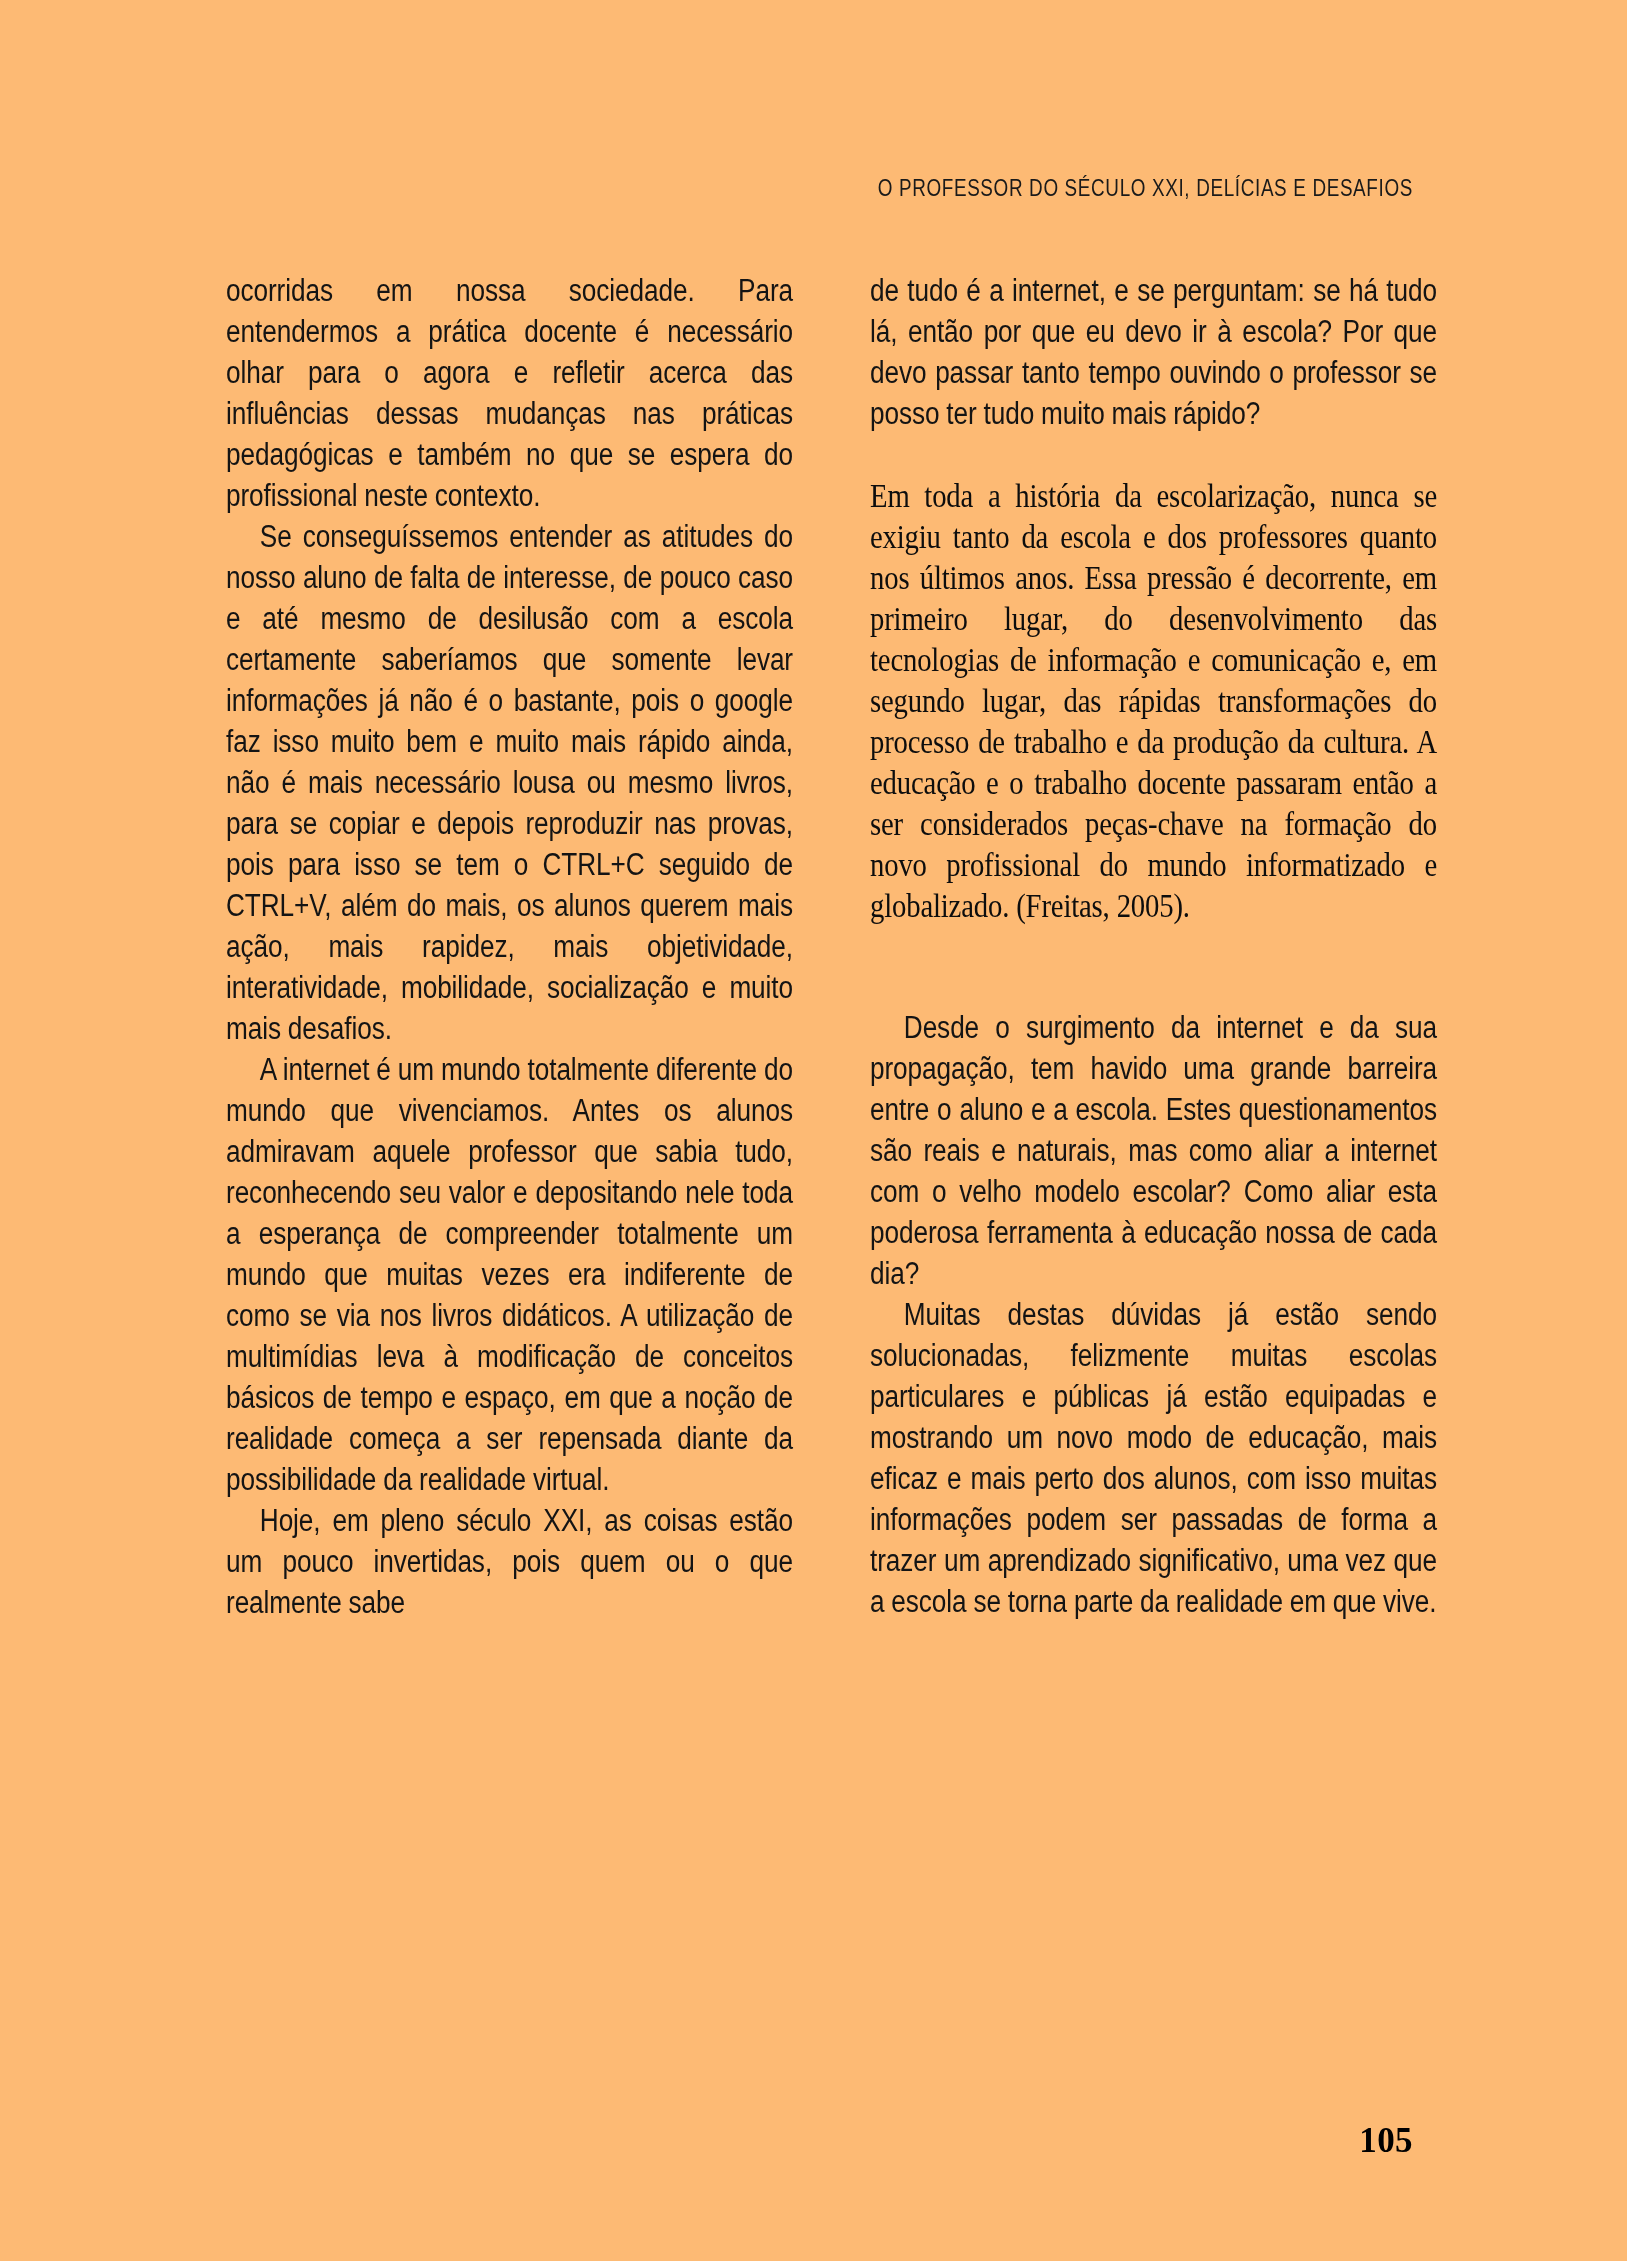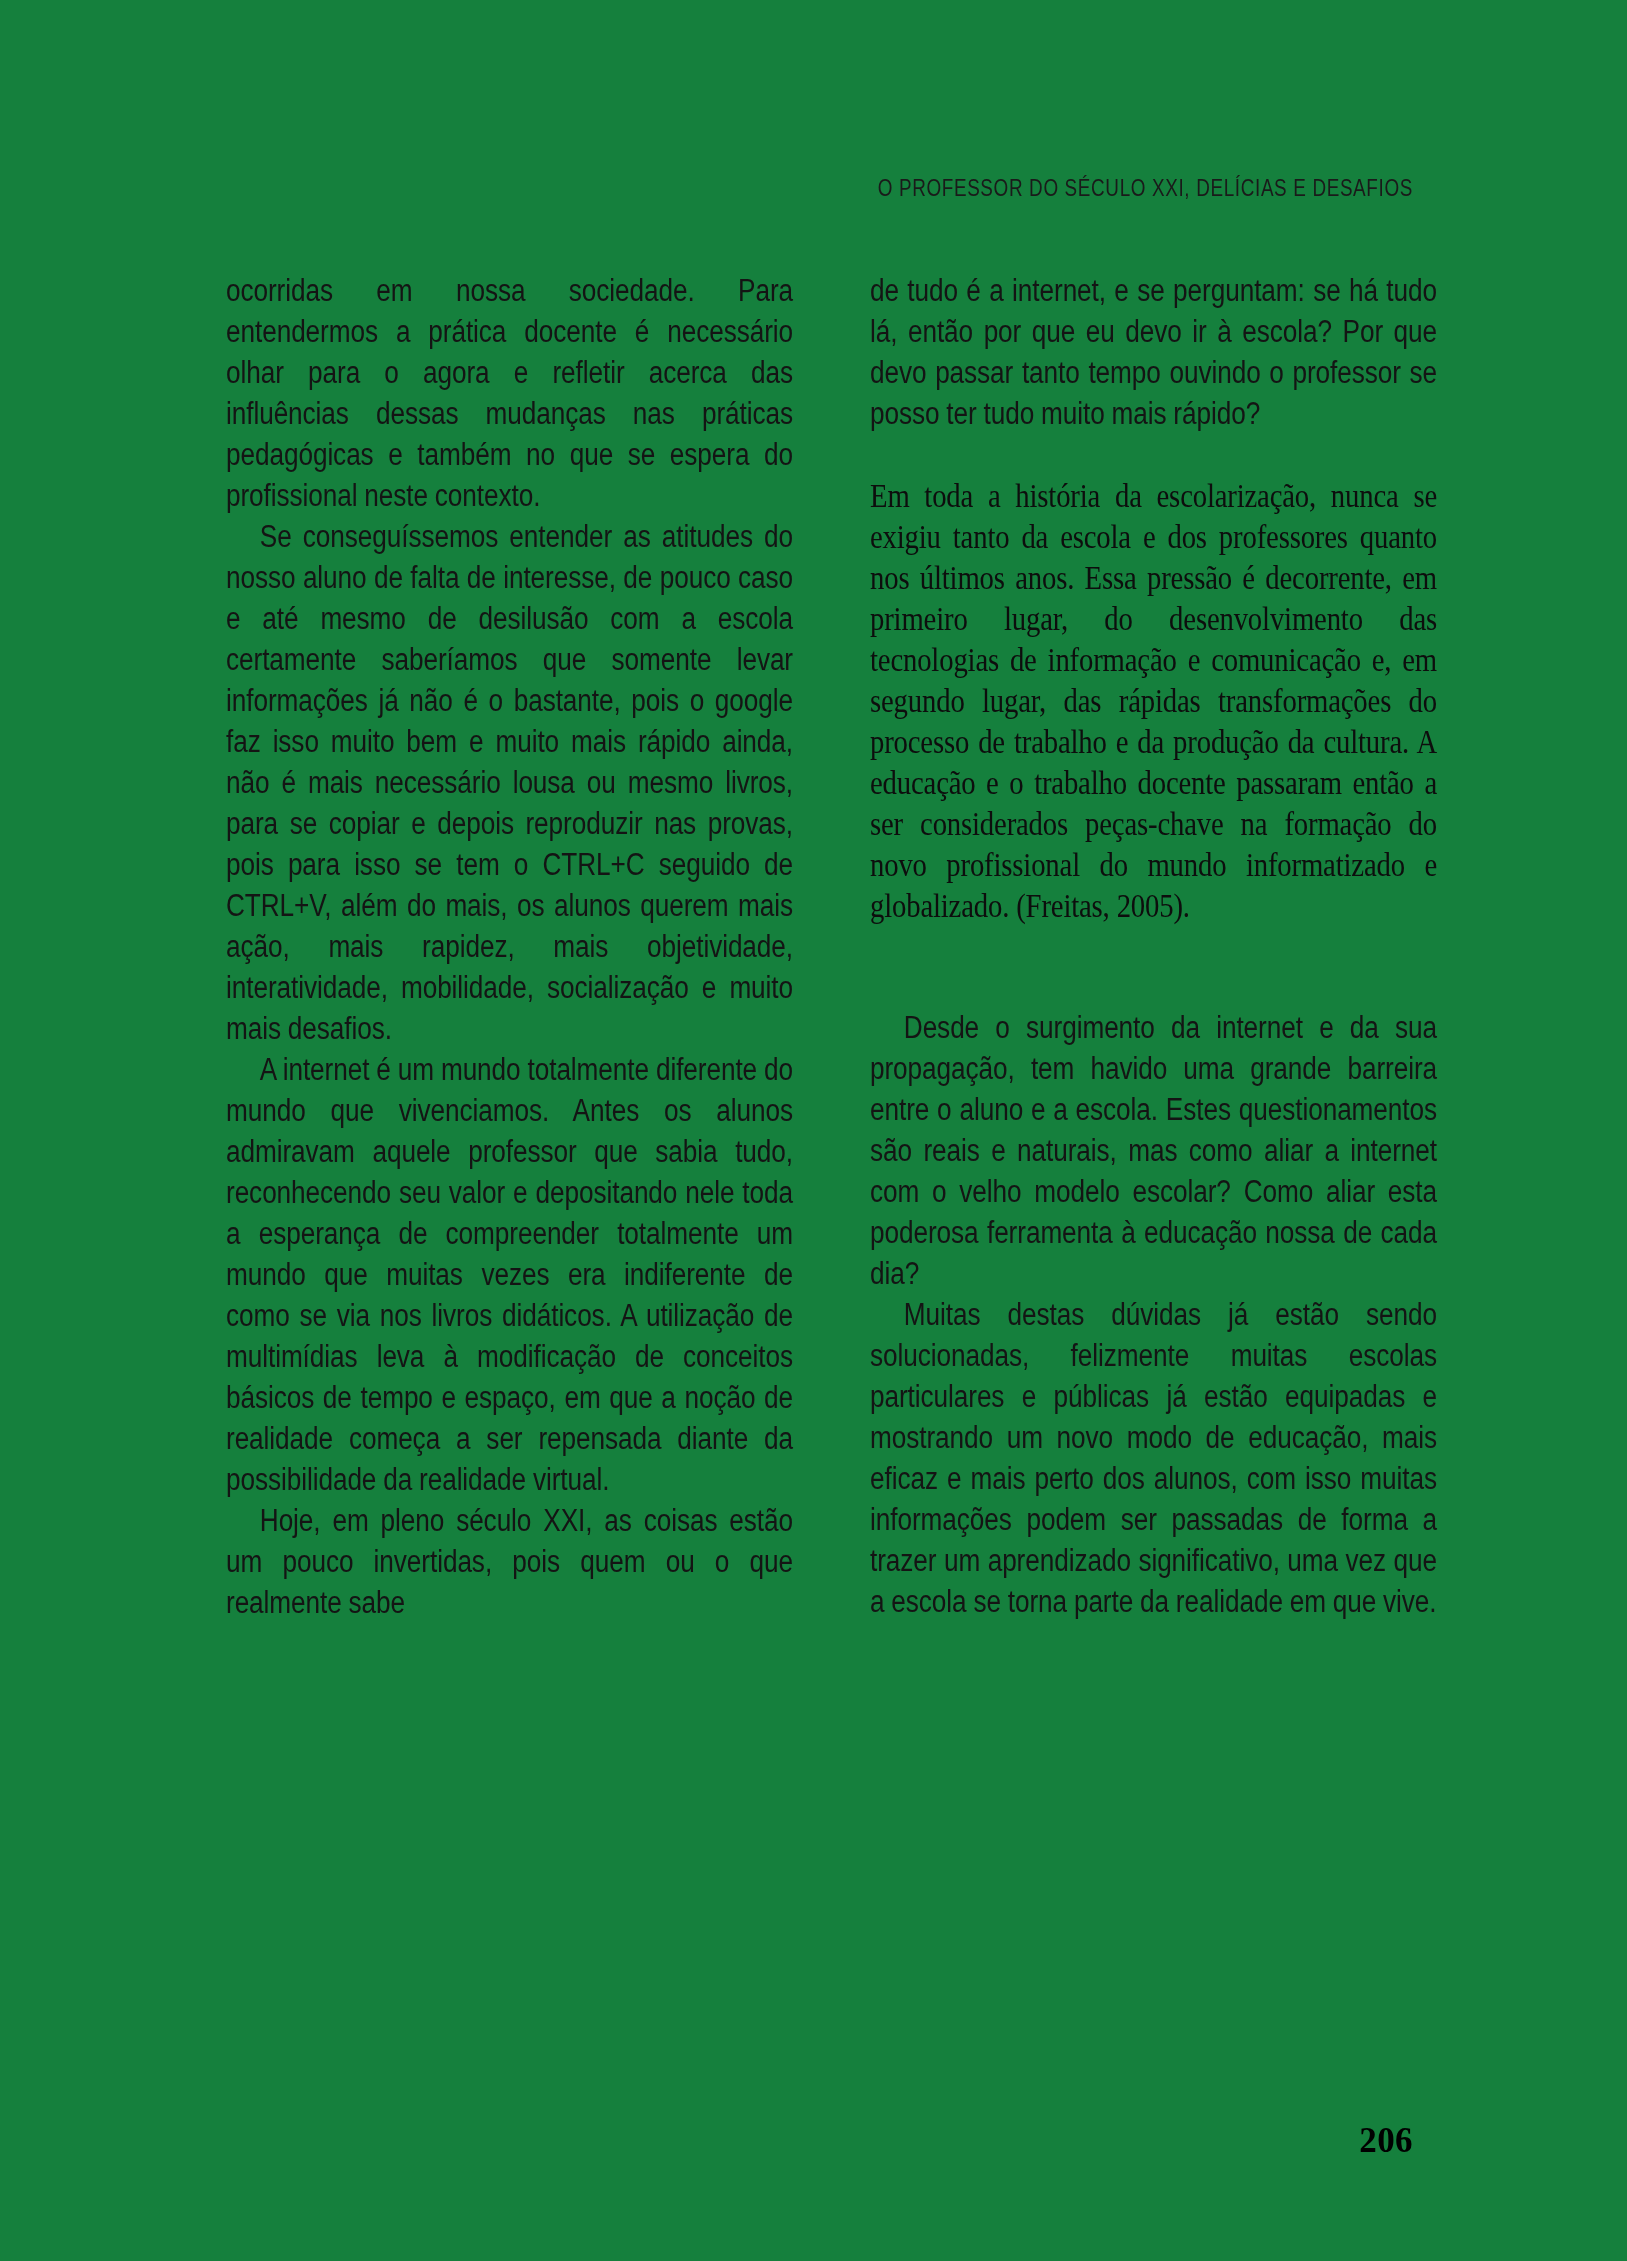--- a/index.html
+++ b/index.html
@@ -4,21 +4,21 @@
 <style>
   html, body {
     margin: 0;
     padding: 0;
     background: #ffffff;
   }
   .page {
     position: relative;
     width: 1628px;
     height: 2261px;
-    background: #15803d;
+    background: #fdba74;
     overflow: hidden;
     font-family: "Liberation Sans", sans-serif;
     color: #000000;
   }
 
   
   .running-head {
     position: absolute;
     left: 226px;
     right: 215px;
@@ -125,16 +125,16 @@
       <p class="quote">Em toda a história da escolarização, nunca se exigiu tanto da escola e dos professores quanto nos últimos anos. Essa pressão é decorrente, em primeiro lugar, do desenvolvimento das tecnologias de informação e comunicação e, em segundo lugar, das rápidas transformações do processo de trabalho e da produção da cultura. A educação e o trabalho docente passaram então a ser considerados peças-chave na formação do novo profissional do mundo informatizado e globalizado. (Freitas, 2005).</p>
 
       <div class="gap-quote-after"></div>
 
       <p class="body indent last-line-left">Desde o surgimento da internet e da sua propagação, tem havido uma grande barreira entre o aluno e a escola. Estes questionamentos são reais e naturais, mas como aliar a internet com o velho modelo escolar? Como aliar esta poderosa ferramenta à educação nossa de cada dia?</p>
       <p class="body indent last-line-left">Muitas destas dúvidas já estão sendo solucionadas, felizmente muitas escolas particulares e públicas já estão equipadas e mostrando um novo modo de educação, mais eficaz e mais perto dos alunos, com isso muitas informações podem ser passadas de forma a trazer um aprendizado significativo, uma vez que a escola se torna parte da realidade em que vive.</p>
     </div>
 
   </div>
 
-  <div class="folio">206</div>
+  <div class="folio">105</div>
 
 </div>
 
 
 </body></html>

